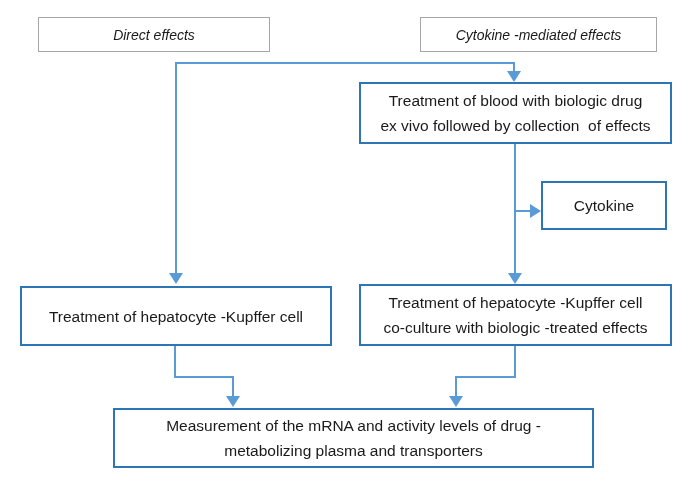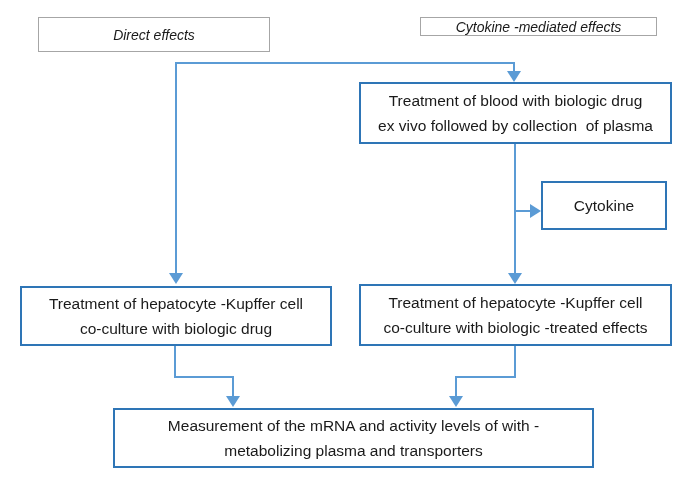--- a/index.html
+++ b/index.html
@@ -62,45 +62,44 @@
 </style>
 </head>
 <body>
 
 <div id="canvas">
 
   <div class="box box-header" style="left:38px; top:17px; width:232px; height:35px;">
     <div class="line">Direct effects</div>
   </div>
 
-  <div class="box box-header" style="left:420px; top:17px; width:237px; height:19px;">
+  <div class="box box-header" style="left:420px; top:17px; width:237px; height:35px;">
     <div class="line">Cytokine -mediated effects</div>
   </div>
 
   <div class="box box-blue" style="left:359px; top:82px; width:313px; height:62px;">
     <div class="line">Treatment of blood with biologic drug</div>
-    <div class="line">ex vivo followed by collection  of plasma</div>
+    <div class="line">ex vivo followed by collection  of effects</div>
   </div>
 
   <div class="box box-blue" style="left:541px; top:181px; width:126px; height:49px;">
     <div class="line">Cytokine</div>
   </div>
 
   <div class="box box-blue" style="left:20px; top:286px; width:312px; height:60px;">
     <div class="line">Treatment of hepatocyte -Kupffer cell</div>
-    <div class="line">co-culture with biologic drug</div>
   </div>
 
   <div class="box box-blue" style="left:359px; top:284px; width:313px; height:62px;">
     <div class="line">Treatment of hepatocyte -Kupffer cell</div>
     <div class="line">co-culture with biologic -treated effects</div>
   </div>
 
   <div class="box box-blue" style="left:113px; top:408px; width:481px; height:60px;">
-    <div class="line">Measurement of the mRNA and activity levels of with -</div>
+    <div class="line">Measurement of the mRNA and activity levels of drug -</div>
     <div class="line">metabolizing plasma and transporters</div>
   </div>
 
   <div class="cline" style="left:175px; top:62px; width:340px; height:2px;"></div>
   <div class="cline" style="left:175px; top:62px; width:2px; height:211px;"></div>
   <div class="arr-down" style="left:169px; top:273px;"></div>
   <div class="cline" style="left:513px; top:62px; width:2px; height:9px;"></div>
   <div class="arr-down" style="left:507px; top:71px;"></div>
 
   <div class="cline" style="left:514px; top:144px; width:2px; height:129px;"></div>

